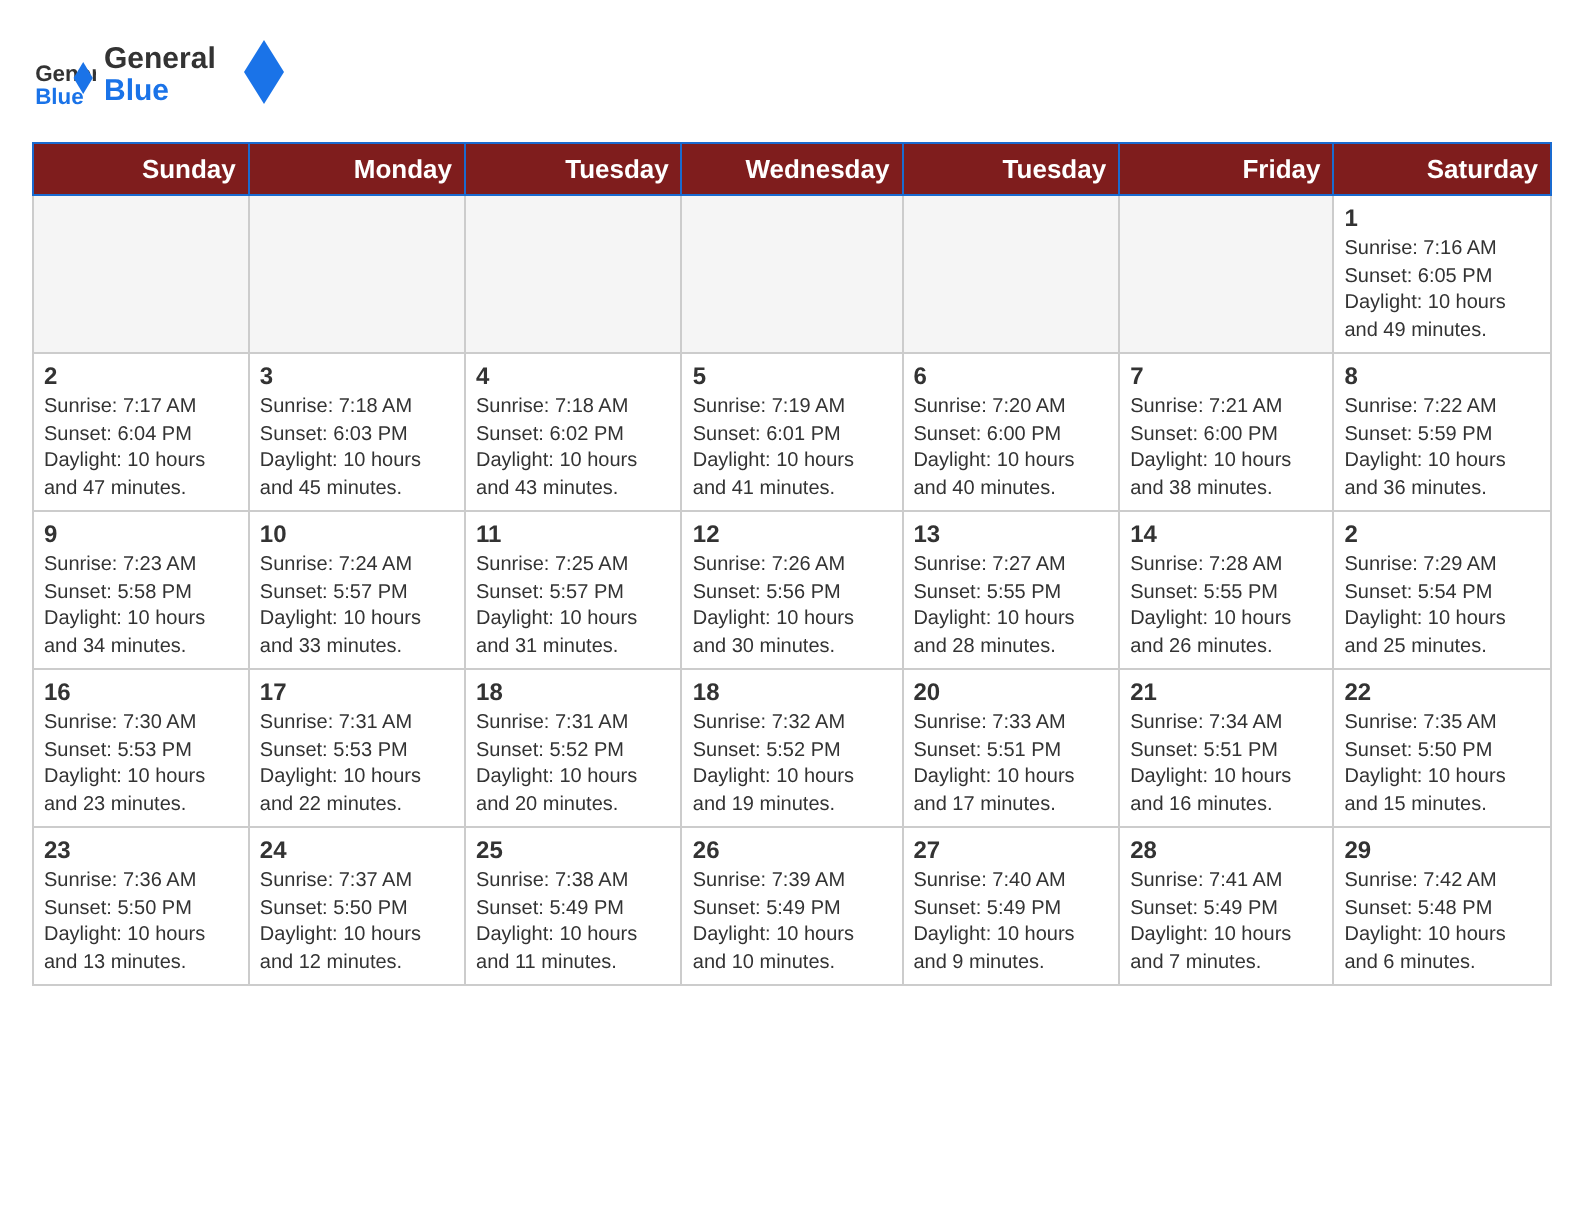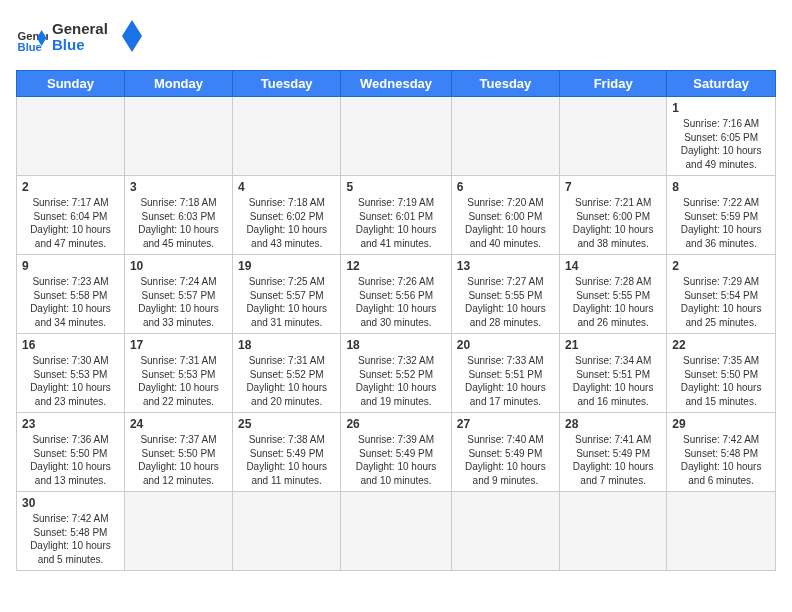--- a/index.html
+++ b/index.html
@@ -39,26 +39,26 @@
     .location-title {
       font-size: 16px;
       color: #555;
     }
     .calendar {
       width: 100%;
       border-collapse: collapse;
       border: 1px solid #ccc;
     }
     .calendar th {
-      background: #3b82f6;
+      background: #7f1d1d;
       color: #fff;
       font-size: 13px;
       font-weight: bold;
       padding: 5px 6px;
-      text-align: center;
+      text-align: right;
       border: 1px solid #1a6bd0;
     }
     .calendar td {
       vertical-align: top;
       width: 113px;
       min-height: 70px;
       padding: 4px 5px;
       border: 1px solid #ccc;
       font-size: 10.5px;
       color: #333;
@@ -70,21 +70,20 @@
     .day-num {
       font-size: 12px;
       font-weight: bold;
       display: block;
       margin-bottom: 2px;
     }
     .day-info {
       font-size: 10px;
       line-height: 1.35;
       color: #333;
-      text-align: center;
     }
     .last-row td {
       min-height: 55px;
     }
   </style>
 </head>
 <body>
 
 <div class="page">
   <div class="header">
@@ -166,21 +165,21 @@
         <tr>
           <td>
             <span class="day-num">9</span>
             <div class="day-info">Sunrise: 7:23 AM<br>Sunset: 5:58 PM<br>Daylight: 10 hours and 34 minutes.</div>
           </td>
           <td>
             <span class="day-num">10</span>
             <div class="day-info">Sunrise: 7:24 AM<br>Sunset: 5:57 PM<br>Daylight: 10 hours and 33 minutes.</div>
           </td>
           <td>
-            <span class="day-num">19</span>
+            <span class="day-num">11</span>
             <div class="day-info">Sunrise: 7:25 AM<br>Sunset: 5:57 PM<br>Daylight: 10 hours and 31 minutes.</div>
           </td>
           <td>
             <span class="day-num">12</span>
             <div class="day-info">Sunrise: 7:26 AM<br>Sunset: 5:56 PM<br>Daylight: 10 hours and 30 minutes.</div>
           </td>
           <td>
             <span class="day-num">13</span>
             <div class="day-info">Sunrise: 7:27 AM<br>Sunset: 5:55 PM<br>Daylight: 10 hours and 28 minutes.</div>
           </td>
@@ -245,28 +244,16 @@
             <div class="day-info">Sunrise: 7:40 AM<br>Sunset: 5:49 PM<br>Daylight: 10 hours and 9 minutes.</div>
           </td>
           <td>
             <span class="day-num">28</span>
             <div class="day-info">Sunrise: 7:41 AM<br>Sunset: 5:49 PM<br>Daylight: 10 hours and 7 minutes.</div>
           </td>
           <td>
             <span class="day-num">29</span>
             <div class="day-info">Sunrise: 7:42 AM<br>Sunset: 5:48 PM<br>Daylight: 10 hours and 6 minutes.</div>
           </td>
-        </tr>
-        <tr class="last-row">
-          <td>
-            <span class="day-num">30</span>
-            <div class="day-info">Sunrise: 7:42 AM<br>Sunset: 5:48 PM<br>Daylight: 10 hours and 5 minutes.</div>
-          </td>
-          <td class="empty"></td>
-          <td class="empty"></td>
-          <td class="empty"></td>
-          <td class="empty"></td>
-          <td class="empty"></td>
-          <td class="empty"></td>
         </tr>
       </tbody>
   </table>
 </div>
 
 </body></html>

